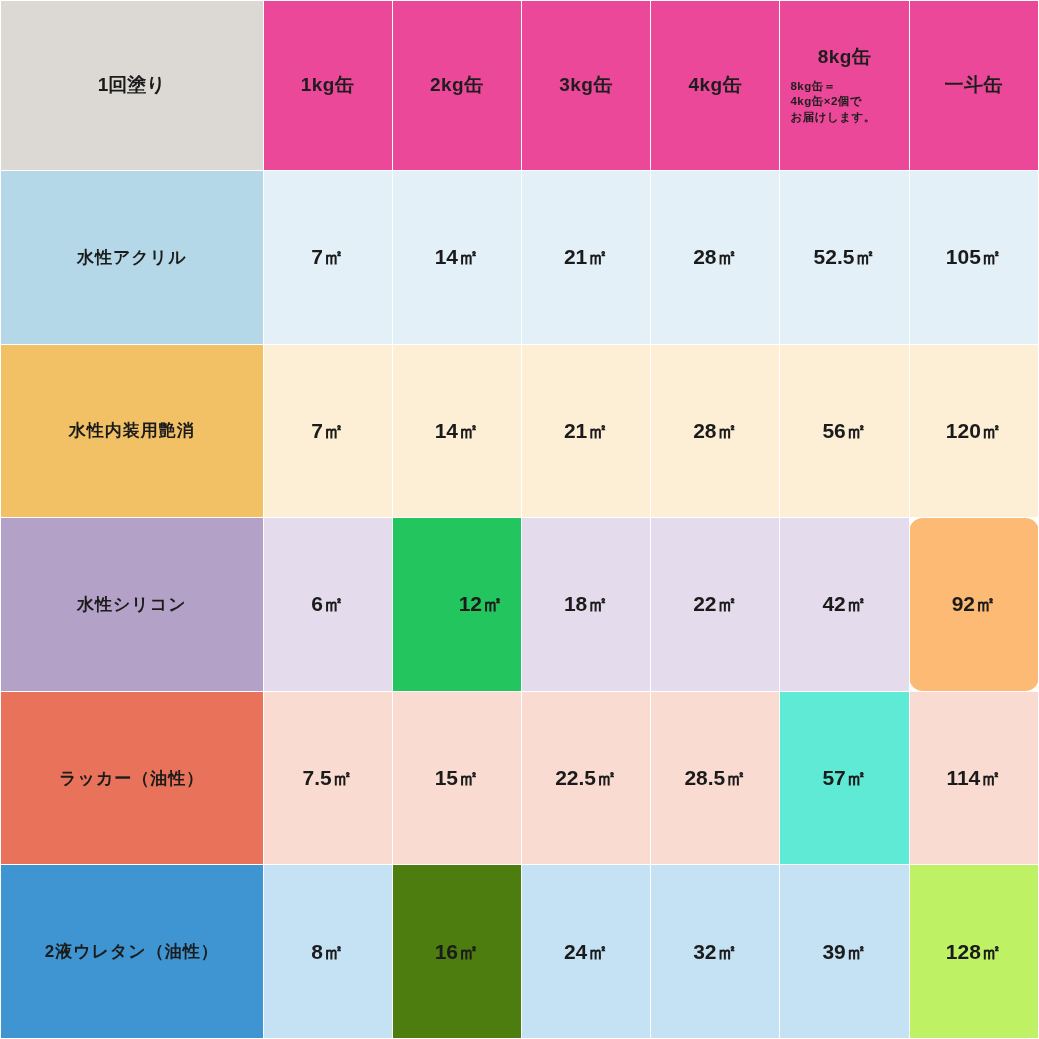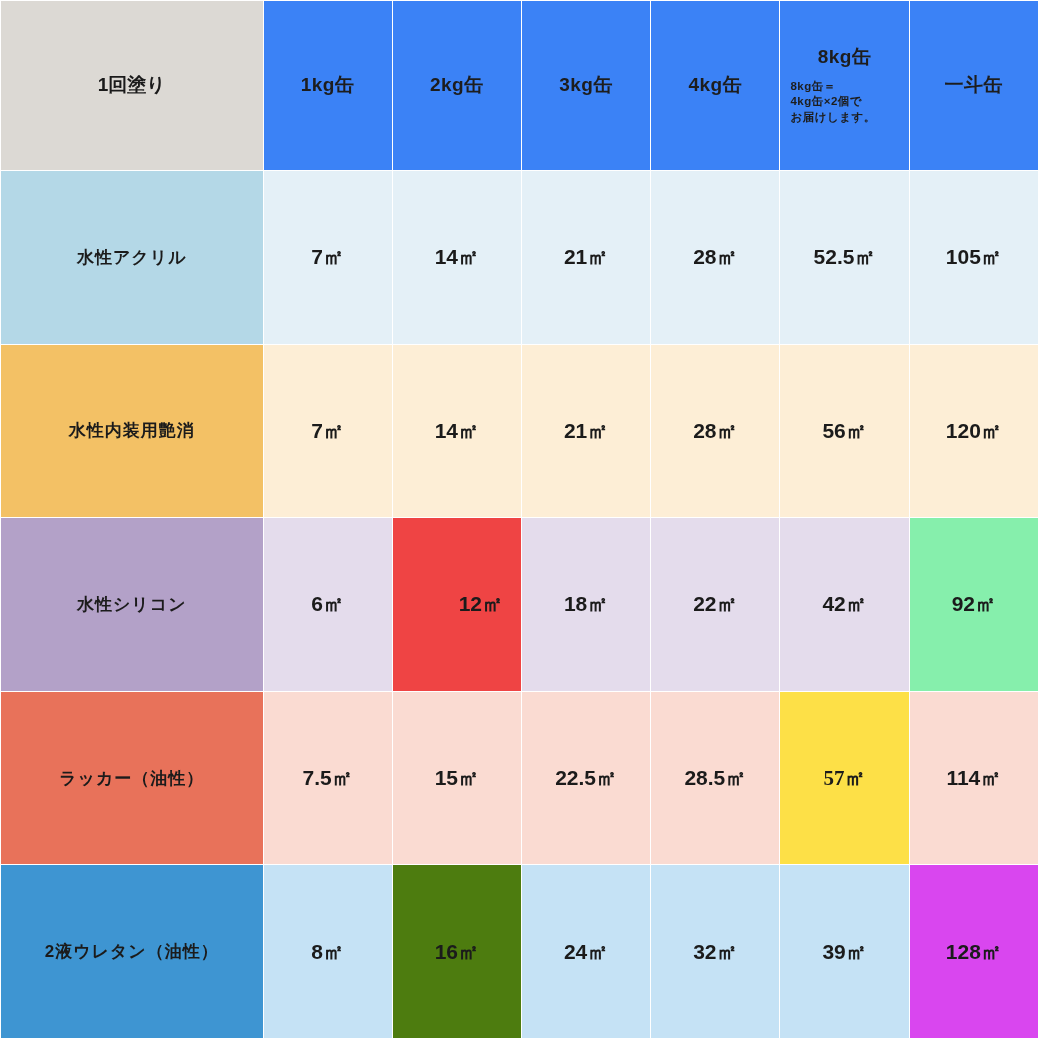--- a/index.html
+++ b/index.html
@@ -28,21 +28,21 @@
     font-weight: bold;
   }
   
   col.c-label { width: 262px; }
   col.c-data  { width: 129px; }
   col.c-last  { width: 129px; }
 
   
   tr.header-row { height: 170px; }
   th.head-cell {
-    background: #3b82f6;
+    background: #ec4899;
     font-size: 19px;
     color: #1d1d1d;
     letter-spacing: .5px;
   }
   th.head-label {
     background: #dcd9d4;
     font-size: 19px;
   }
   th.head-note-cell {
     position: relative;
@@ -131,38 +131,38 @@
         <td class="data-cell" style="background: rgb(253, 238, 214);">7㎡</td>
         <td class="data-cell" style="background: rgb(253, 238, 214);">14㎡</td>
         <td class="data-cell" style="background: rgb(253, 238, 214);">21㎡</td>
         <td class="data-cell" style="background: rgb(253, 238, 214);">28㎡</td>
         <td class="data-cell" style="background: rgb(253, 238, 214); margin-top: 22px;">56㎡</td>
         <td class="data-cell" style="background: rgb(253, 238, 214);">120㎡</td>
       </tr>
       <tr class="data-row">
         <td class="row-label" style="background: rgb(179, 161, 200);">水性シリコン</td>
         <td class="data-cell" style="background: rgb(228, 220, 236);">6㎡</td>
-        <td class="data-cell" style="background: #ef4444; padding-left: 48px;">12㎡</td>
+        <td class="data-cell" style="background: #22c55e; padding-left: 48px;">12㎡</td>
         <td class="data-cell" style="background: rgb(228, 220, 236);">18㎡</td>
         <td class="data-cell" style="background: rgb(228, 220, 236);">22㎡</td>
         <td class="data-cell" style="background: rgb(228, 220, 236);">42㎡</td>
-        <td class="data-cell" style="background: #86efac;">92㎡</td>
+        <td class="data-cell" style="background: #fdba74; border-radius: 14px;">92㎡</td>
       </tr>
       <tr class="data-row">
         <td class="row-label" style="background: rgb(232, 114, 90);">ラッカー（油性）</td>
         <td class="data-cell" style="background: rgb(250, 219, 210);">7.5㎡</td>
         <td class="data-cell" style="background: rgb(250, 219, 210);">15㎡</td>
         <td class="data-cell" style="background: rgb(250, 219, 210);">22.5㎡</td>
         <td class="data-cell" style="background: rgb(250, 219, 210);">28.5㎡</td>
-        <td class="data-cell" style="background: #fde047; font-family: Liberation Serif, serif;">57㎡</td>
+        <td class="data-cell" style="background: #5eead4;">57㎡</td>
         <td class="data-cell" style="background: rgb(250, 219, 210);">114㎡</td>
       </tr>
       <tr class="data-row">
         <td class="row-label" style="background: rgb(62, 149, 210); margin-left: 25px;">2液ウレタン（油性）</td>
         <td class="data-cell" style="background: rgb(197, 226, 245);">8㎡</td>
         <td class="data-cell" style="background: #4d7c0f;">16㎡</td>
         <td class="data-cell" style="background: rgb(197, 226, 245);">24㎡</td>
         <td class="data-cell" style="background: rgb(197, 226, 245);">32㎡</td>
         <td class="data-cell" style="background: rgb(197, 226, 245);">39㎡</td>
-        <td class="data-cell" style="background: #d946ef;">128㎡</td>
+        <td class="data-cell" style="background: #bef264;">128㎡</td>
       </tr>
     </tbody>
 </table>
 
 </body></html>

